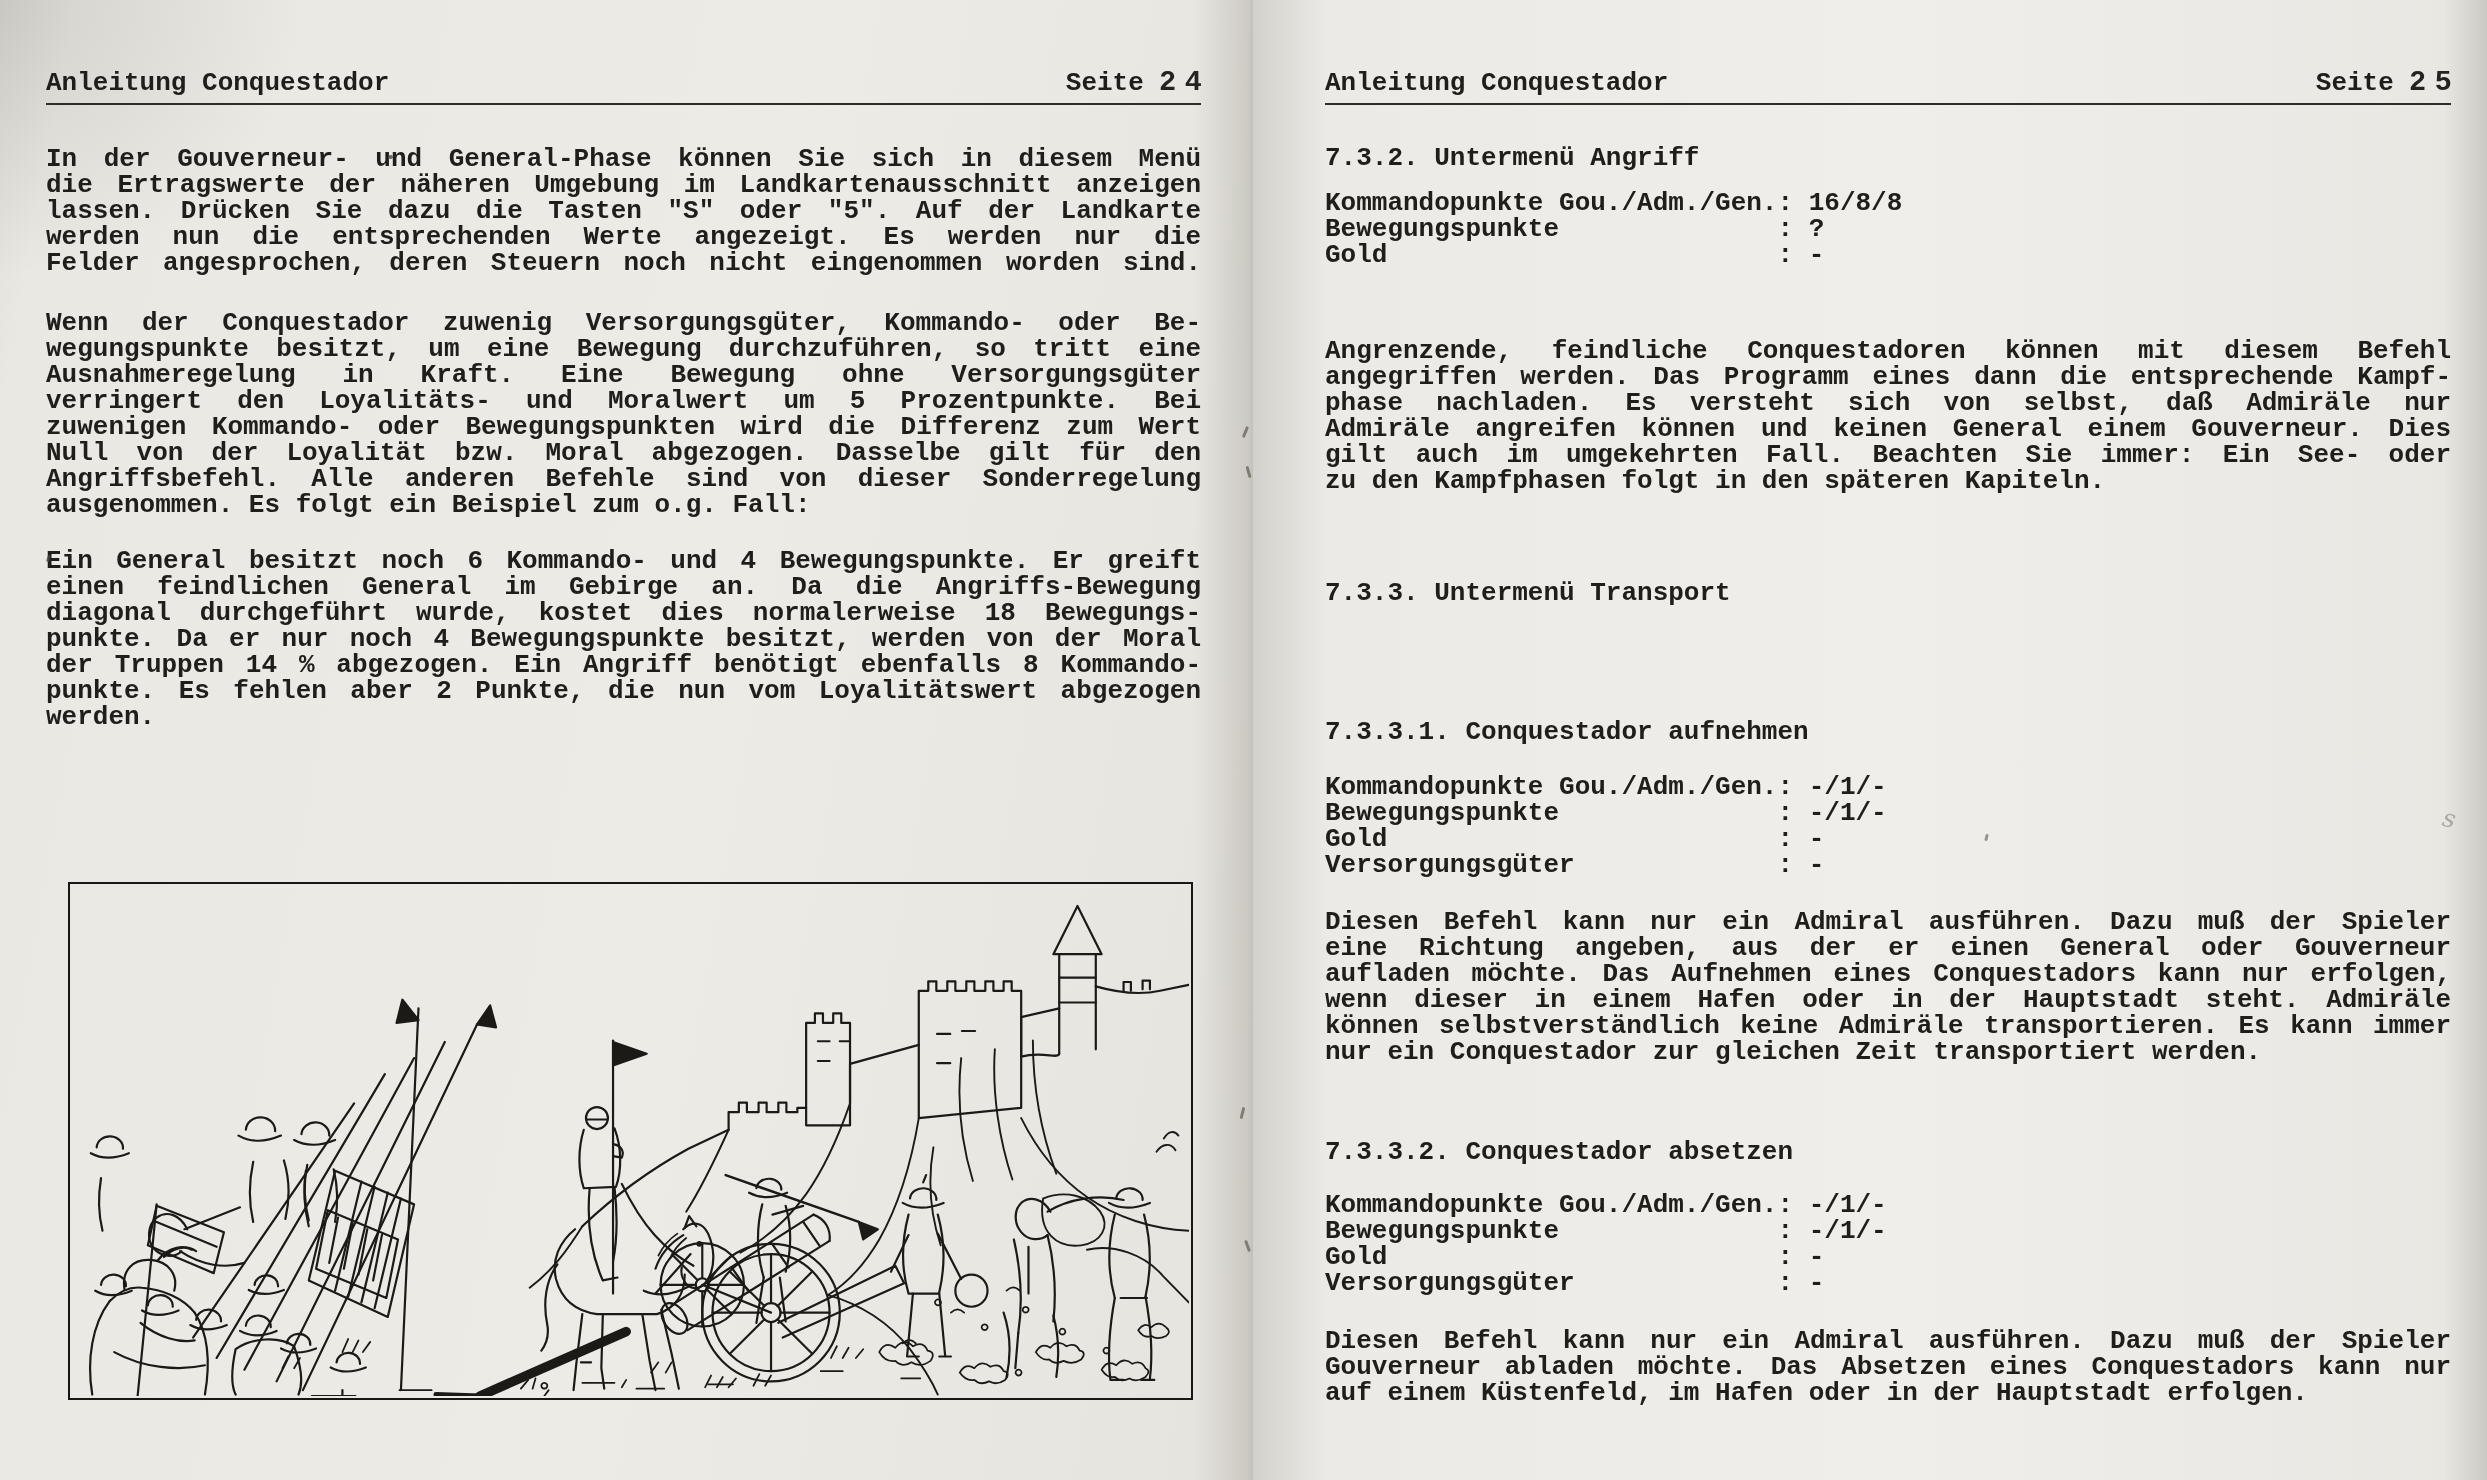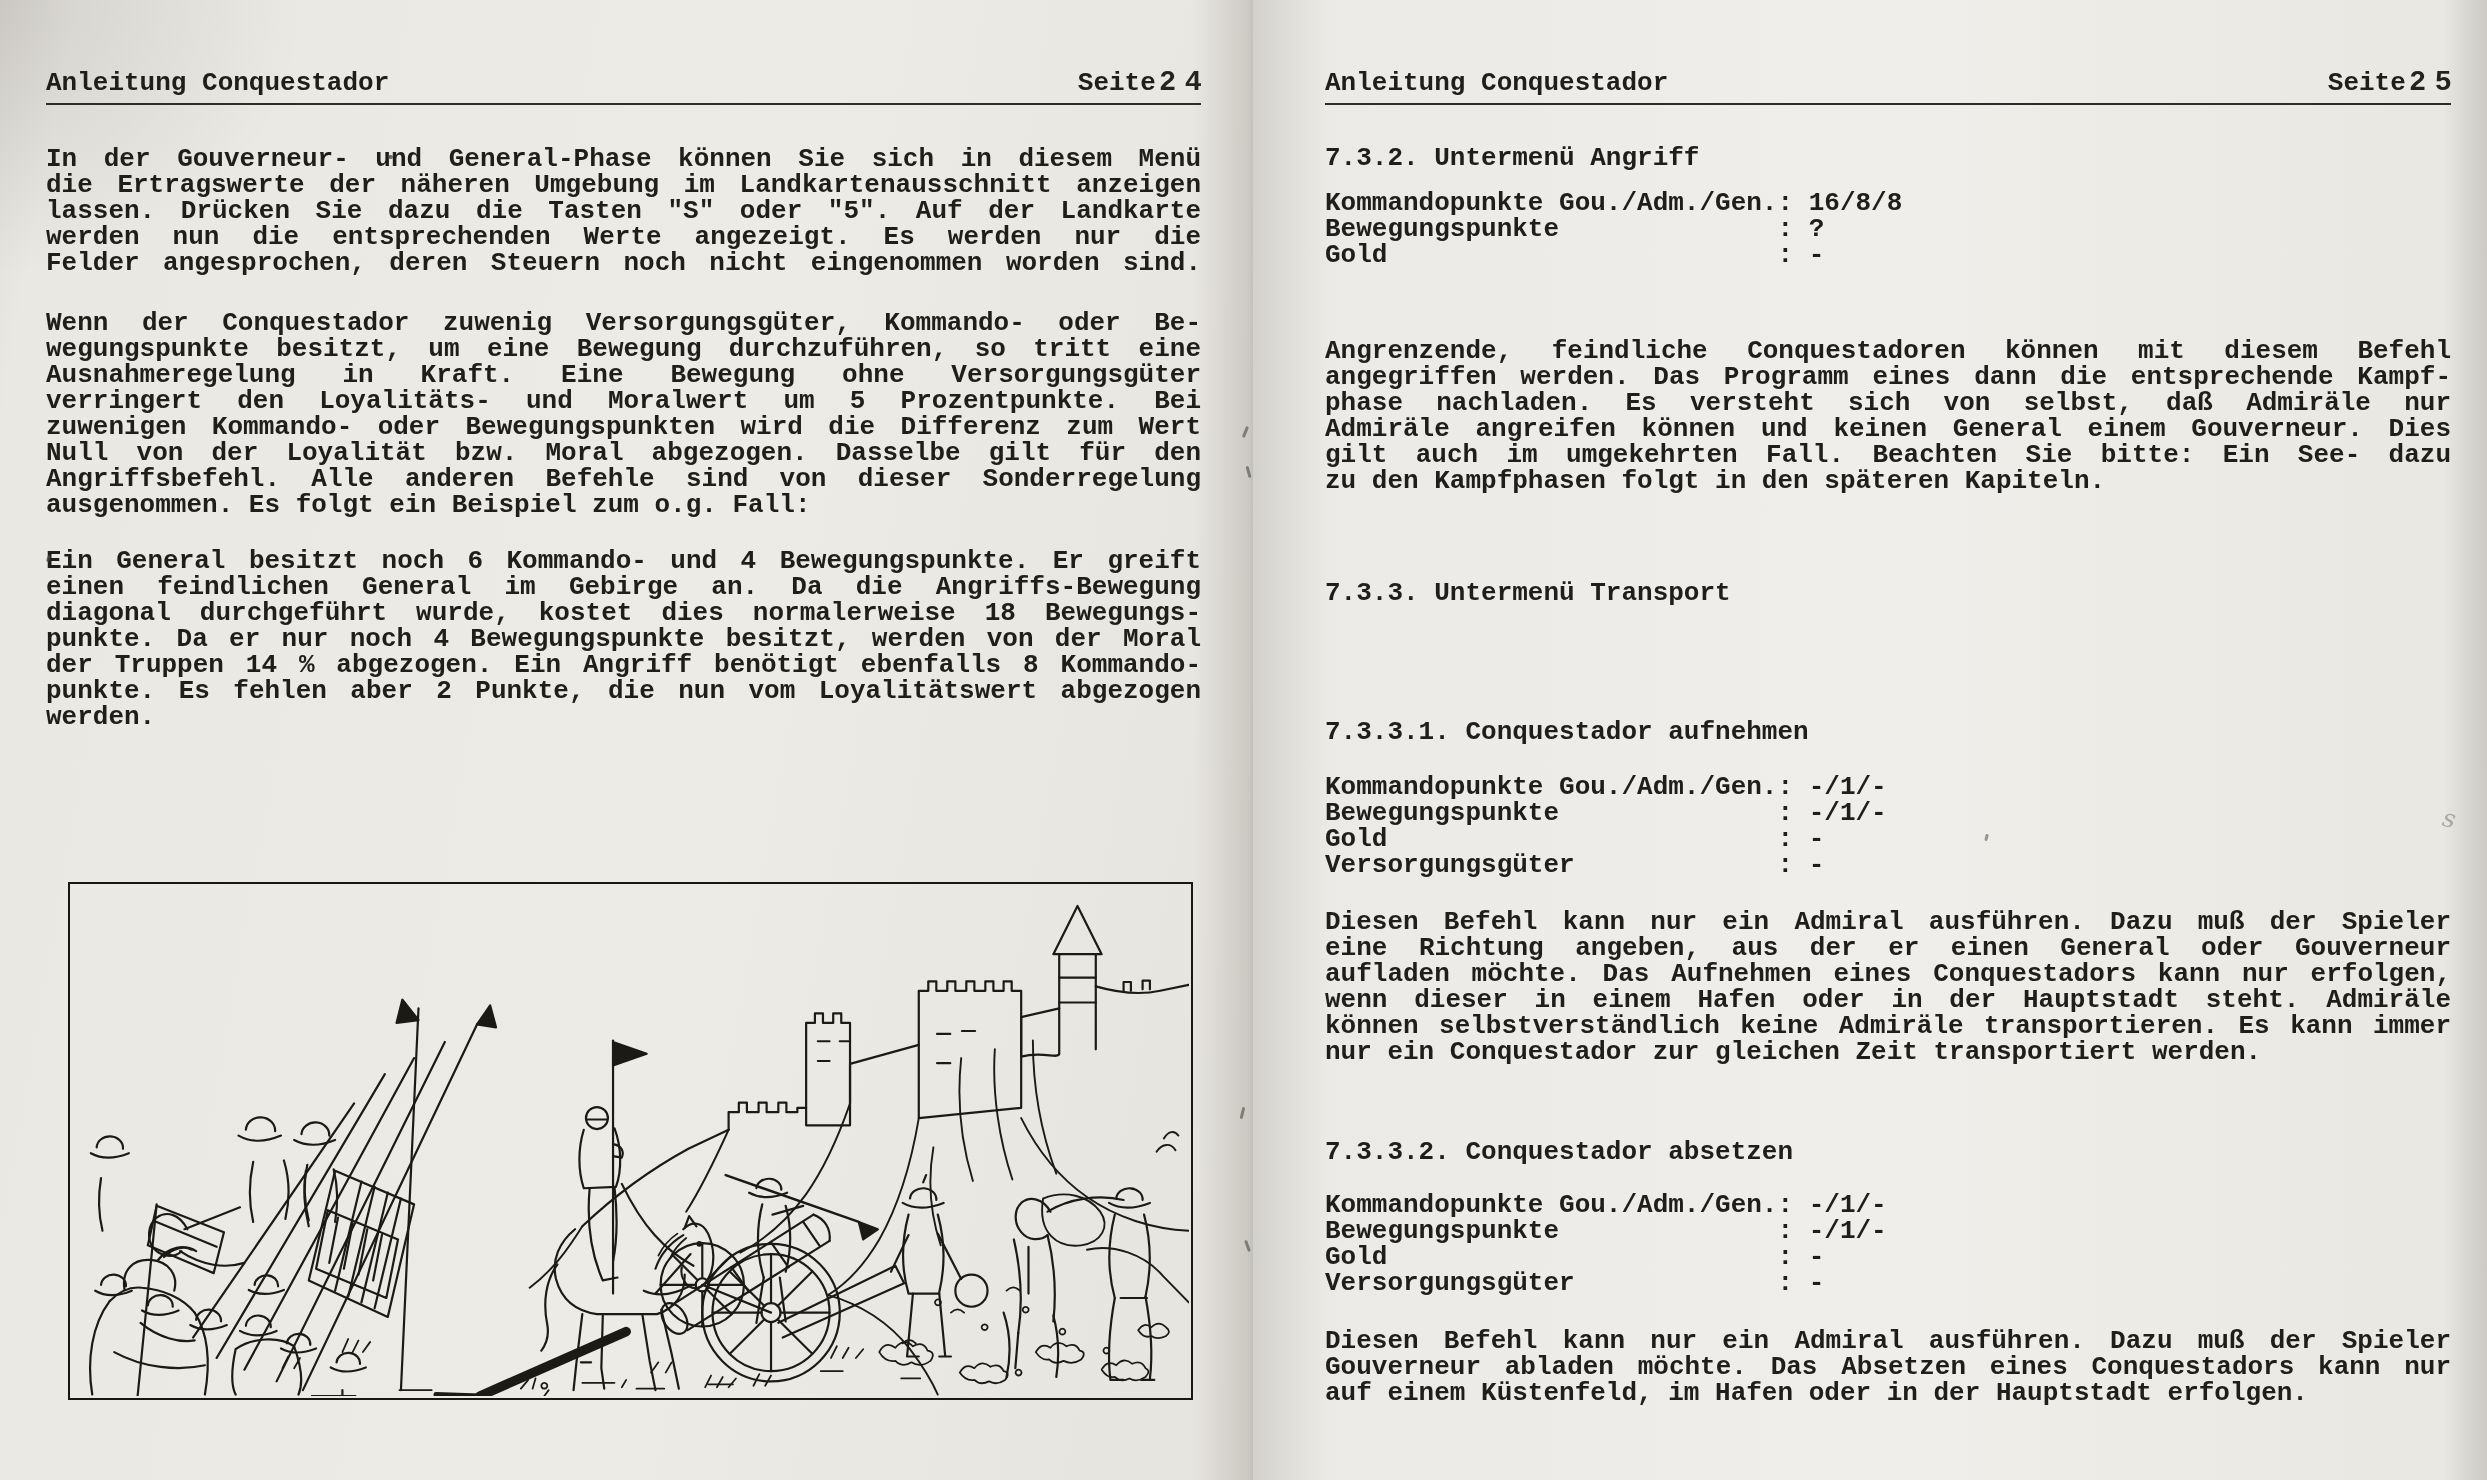--- a/index.html
+++ b/index.html
@@ -24,21 +24,21 @@
   .crease { position:absolute; width:2.9px; height:11.7px; background:#5f5b53; opacity:.7; border-radius:1.5px; }
 
   .col { position:absolute; }
   .lpcol { left:46px;  width:1155px; }
   .rpcol { left:1325px; width:1126px; }
 
   .txt { font-size:26px; line-height:26px; font-weight:700; color:#1f1e1b; }
 
   .phead { top:67px; height:38px; border-bottom:2.2px solid #2e2c28;
     display:flex; justify-content:space-between; align-items:flex-end; padding-bottom:7.3px; }
-  .pgwrap { display:flex; align-items:baseline; gap:4px;text-align:right; }
+  .pgwrap { display:flex; align-items:baseline; gap:16px;text-align:right; }
   .pgnum { font-family:"Liberation Sans","DejaVu Sans",sans-serif; font-size:28.5px; font-weight:700;
     letter-spacing:9.5px; margin-right:-9.5px; color:#242320; }
 
   .para .tl { white-space:nowrap; text-align:justify; text-align-last:justify; }
   .para .tl:last-child { text-align-last:left; }
   .para .tl.force-j { text-align-last:justify; }
   .stats .tl { white-space:pre; }
   .stitle { white-space:pre; }
 
   .illus { position:absolute; left:68px; top:882px; width:1125px; height:518px;
@@ -295,21 +295,21 @@
   <div class="col rpcol stats txt" style="top:190px">
     <div class="tl">Kommandopunkte Gou./Adm./Gen.: 16/8/8</div>
     <div class="tl">Bewegungspunkte              : ?</div>
     <div class="tl">Gold                         : -</div>
   </div>
   <div class="col rpcol para txt" style="top:338px">
     <div class="tl">Angrenzende, feindliche Conquestadoren können mit diesem Befehl</div>
     <div class="tl">angegriffen werden. Das Programm eines dann die entsprechende Kampf-</div>
     <div class="tl">phase nachladen. Es versteht sich von selbst, daß Admiräle nur</div>
     <div class="tl">Admiräle angreifen können und keinen General einem Gouverneur. Dies</div>
-    <div class="tl">gilt auch im umgekehrten Fall. Beachten Sie bitte: Ein See- dazu</div>
+    <div class="tl">gilt auch im umgekehrten Fall. Beachten Sie immer: Ein See- oder</div>
     <div class="tl">zu den Kampfphasen folgt in den späteren Kapiteln.</div>
   </div>
 
   <h2 class="col rpcol stitle txt" style="top:580px">7.3.3. Untermenü Transport</h2>
 
   <h2 class="col rpcol stitle txt" style="top:719px">7.3.3.1. Conquestador aufnehmen</h2>
   <div class="col rpcol stats txt" style="top:774px">
     <div class="tl">Kommandopunkte Gou./Adm./Gen.: -/1/-</div>
     <div class="tl">Bewegungspunkte              : -/1/-</div>
     <div class="tl">Gold                         : -</div>

